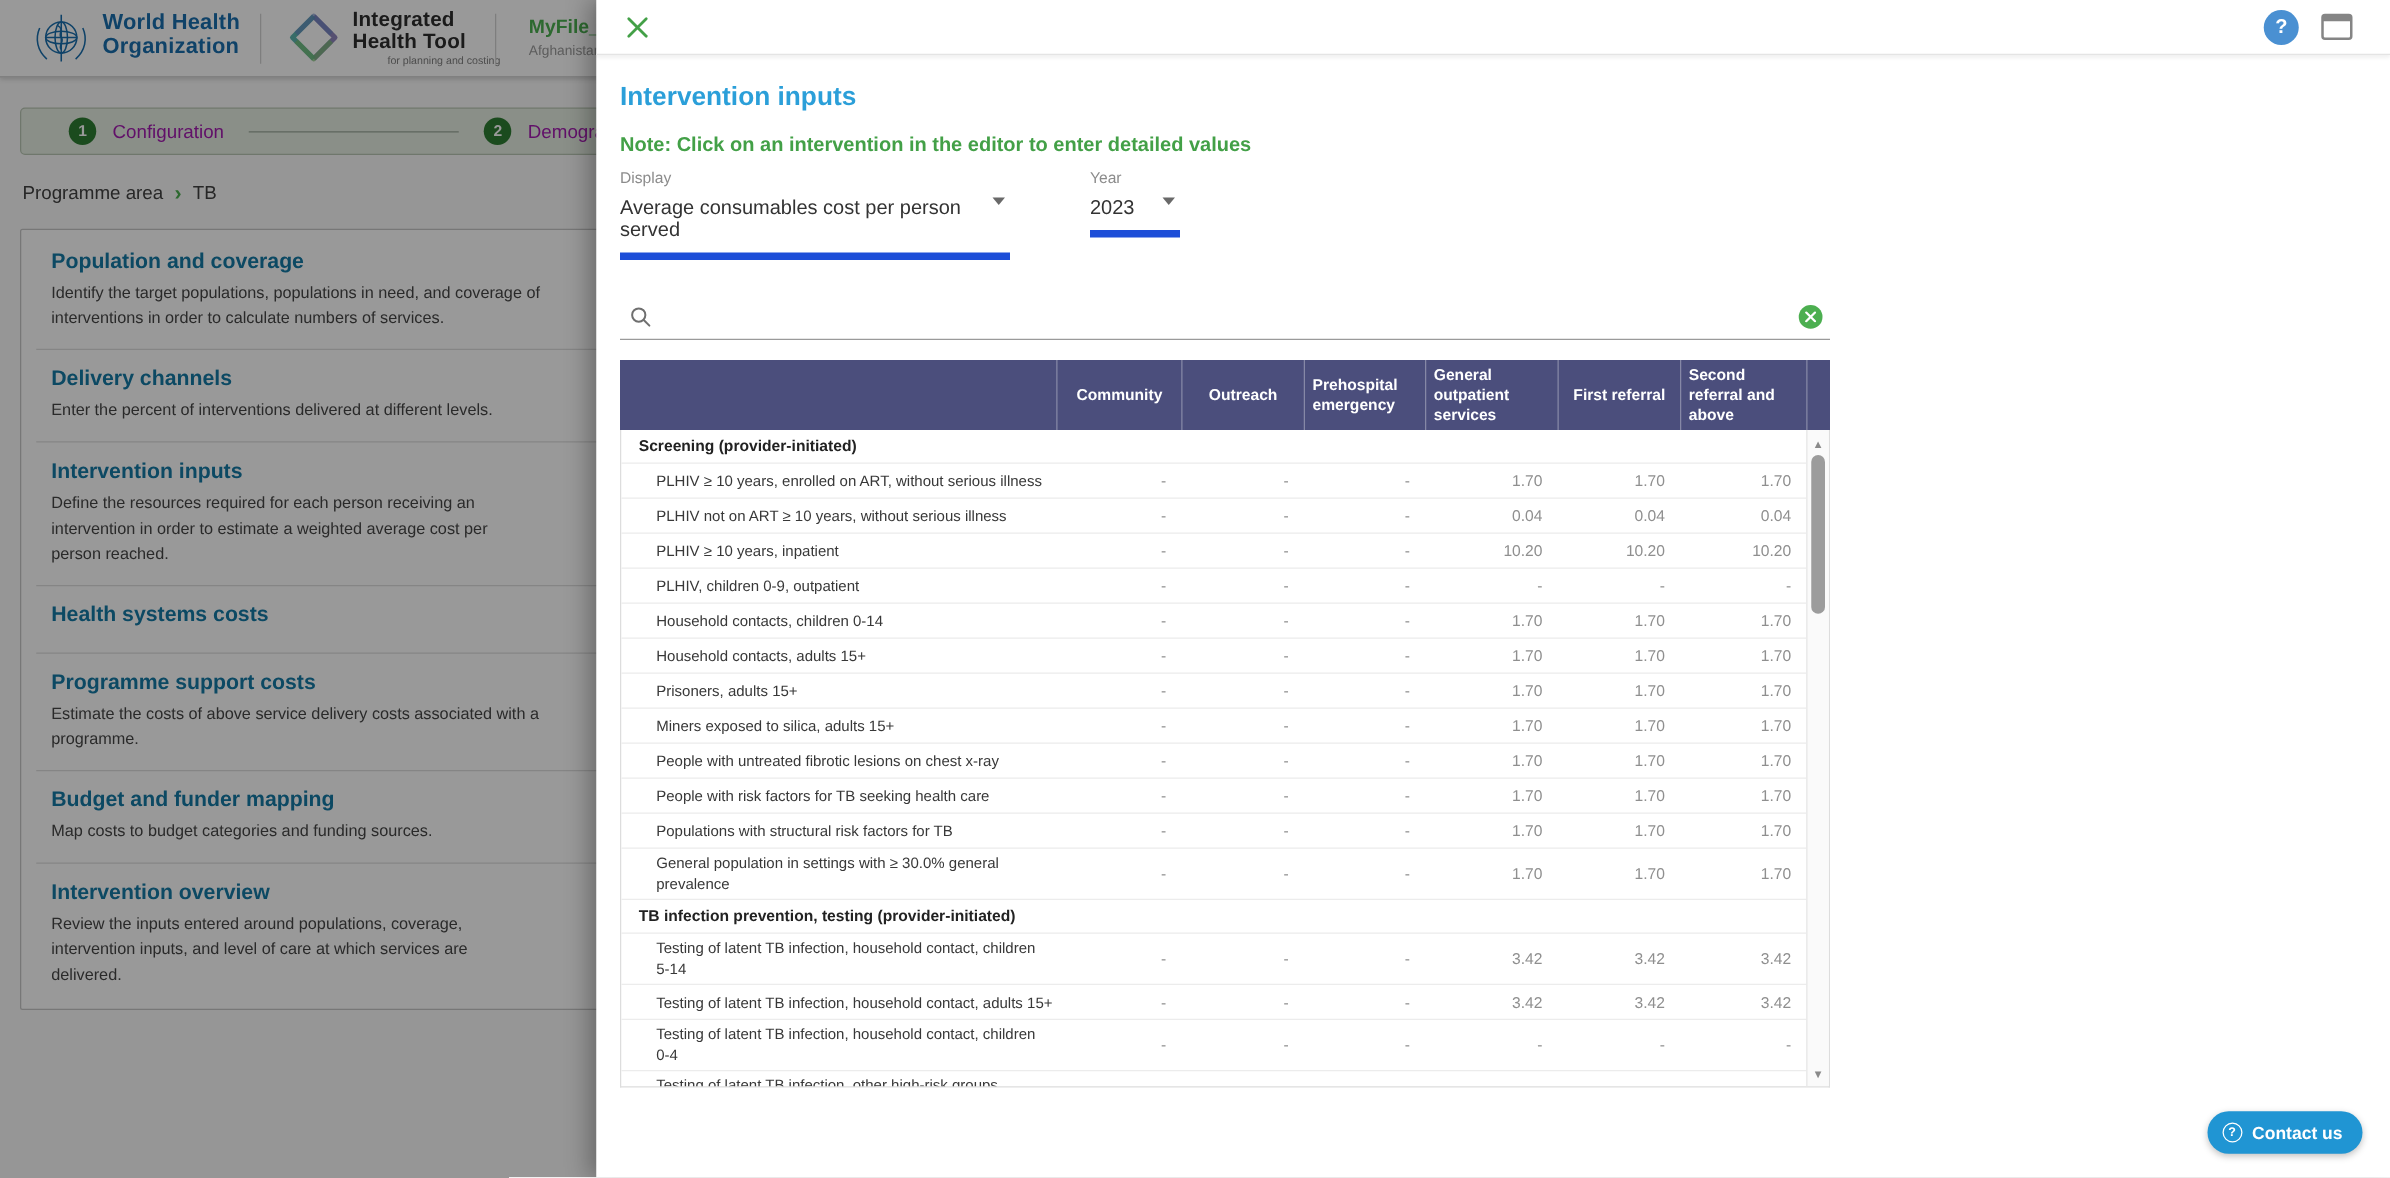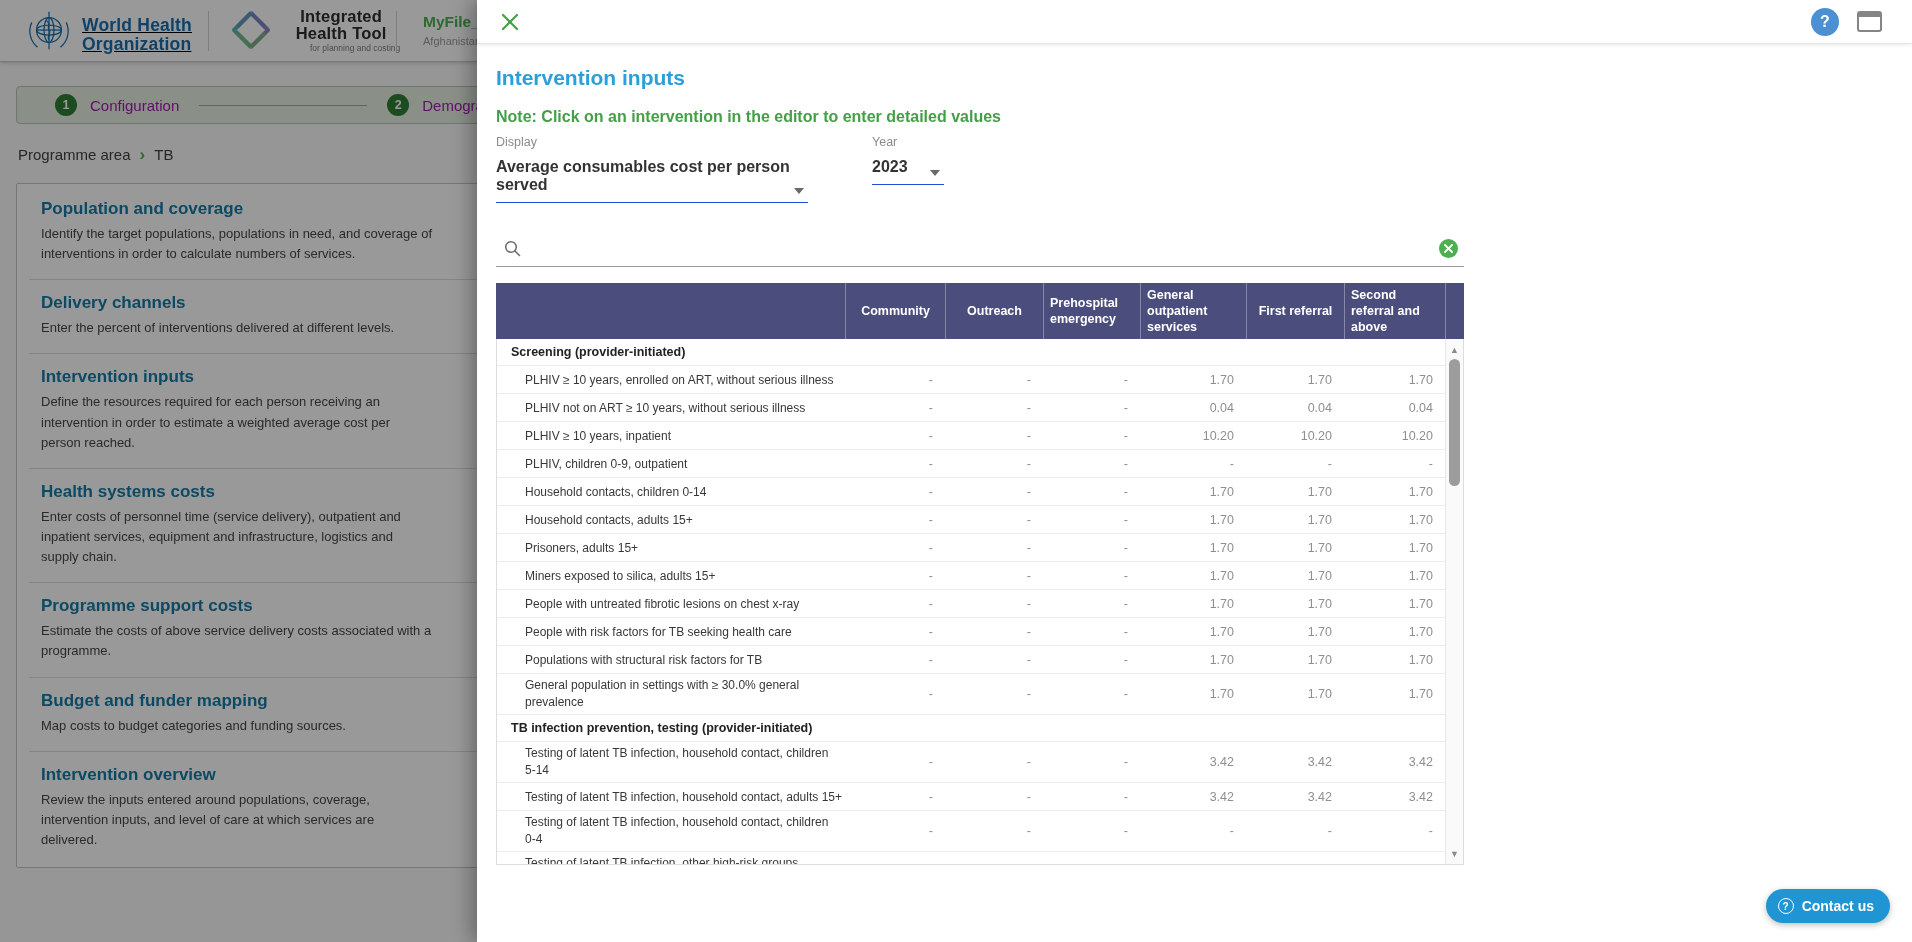--- a/index.html
+++ b/index.html
@@ -3,24 +3,24 @@
 <meta charset="utf-8">
 <style>
   * { margin:0; padding:0; box-sizing:border-box; }
   html,body { width:1912px; height:942px; }
   body { font-family:"Liberation Sans", sans-serif; background:#fff; overflow:hidden; }
   .page { position:relative; width:1912px; height:942px; overflow:hidden; background:#fafafa; }
 
   
   .app-header { position:absolute; left:0; top:0; width:100%; height:62px; background:#fff;
     border-bottom:1px solid #c9c9c9; box-shadow:0 1px 4px rgba(0,0,0,.18); z-index:1; }
-  .who-logo { position:absolute; left:26px; top:8px; display:flex; align-items:flex-end; gap:10px;text-decoration:underline; }
+  .who-logo { position:absolute; left:26px; top:8px; display:flex; align-items:flex-start; gap:10px; }
   .who-text { font-size:17.5px; font-weight:bold; color:#1a6fae; line-height:1.08; letter-spacing:.2px; }
   .hdr-div { position:absolute; top:11px; width:1px; height:40px; background:#d2d2d2; }
-  .iht-logo { position:absolute; left:229px; top:8px; display:flex; align-items:center; gap:9px;text-align:center; }
+  .iht-logo { position:absolute; left:229px; top:8px; display:flex; align-items:center; gap:9px; }
   .iht-text { line-height:1.02; }
   .iht-line { font-size:16.5px; font-weight:bold; color:#2d2d2d; letter-spacing:.2px; }
   .iht-tag { font-size:8.5px; color:#7f7f7f; margin-top:2px;padding-left:28px; }
   .file-info { position:absolute; left:423px; top:13px; }
   .file-name { color:#4caf50; font-weight:bold; font-size:15.5px; }
   .file-country { color:#9b9b9b; font-size:11px; margin-top:4px; }
 
   .stepper { position:absolute; left:16px; top:86px; width:calc(100% - 32px); height:38px;
     background:#e7eee3; border:1px solid #b9c7b4; border-radius:4px;
     display:flex; align-items:center; padding-left:38px; z-index:1; }
@@ -52,22 +52,22 @@
     background:#4a90d2; color:#fff; font-weight:bold; font-size:16px; display:flex; align-items:center; justify-content:center; border:none; cursor:pointer; }
   .win-btn { position:absolute; right:30px; top:11px; width:25px; height:21px; border:2px solid #858585;
     border-top-width:6px; border-radius:3px; background:#fff; cursor:pointer; }
 
   .modal-content { position:relative; padding-left:19px; }
   .m-title { font-size:21px; font-weight:bold; color:#2b9fd9; margin-top:22px; }
   .m-note { font-size:16px; font-weight:bold; color:#43a047; margin-top:18px; }
 
   .controls { display:flex; margin-top:9px; }
   .ctl-label { font-size:12.5px; color:#8c8c8c; }
-  .ctl-value-row { display:flex; align-items:flex-end; justify-content:space-between;
-    border-bottom:1px solid #1d4ed8; padding:6px 4px 8px 0; margin-top:3px; cursor:pointer;font-weight:bold; }
+  .ctl-value-row { display:flex; align-items:flex-start; justify-content:space-between;
+    border-bottom:6px solid #1d4ed8; padding:6px 4px 8px 0; margin-top:3px; cursor:pointer; }
   .ctl-value { font-size:16px; color:#333; }
   .caret { width:0; height:0; border-left:5px solid transparent; border-right:5px solid transparent;
     border-top:6px solid #696969; }
   .display-group { width:312px; }
   .year-group { width:72px; margin-left:64px; }
 
   .search-row { position:relative; width:968px; height:36px; margin-top:28px; border-bottom:1px solid #9a9a9a; }
   .search-icon { position:absolute; left:8px; top:9px; }
   .search-input { position:absolute; left:33px; top:5px; width:880px; height:26px; border:none; outline:none;
     font-size:15px; color:#333; font-family:"Liberation Sans", sans-serif; background:transparent; }
@@ -184,21 +184,20 @@
     <div class="card-item">
       <div class="ci-title">Delivery channels</div>
       <div class="ci-desc">Enter the percent of interventions delivered at different levels.</div>
     </div>
     <div class="card-item">
       <div class="ci-title">Intervention inputs</div>
       <div class="ci-desc">Define the resources required for each person receiving an intervention in order to estimate a weighted average cost per person reached.</div>
     </div>
     <div class="card-item">
       <div class="ci-title">Health systems costs</div>
-      <div class="ci-desc">Enter costs of personnel time (service delivery), outpatient and inpatient services, equipment and infrastructure, logistics and supply chain.</div>
     </div>
     <div class="card-item">
       <div class="ci-title">Programme support costs</div>
       <div class="ci-desc">Estimate the costs of above service delivery costs associated with a programme.</div>
     </div>
     <div class="card-item">
       <div class="ci-title">Budget and funder mapping</div>
       <div class="ci-desc">Map costs to budget categories and funding sources.</div>
     </div>
     <div class="card-item">

